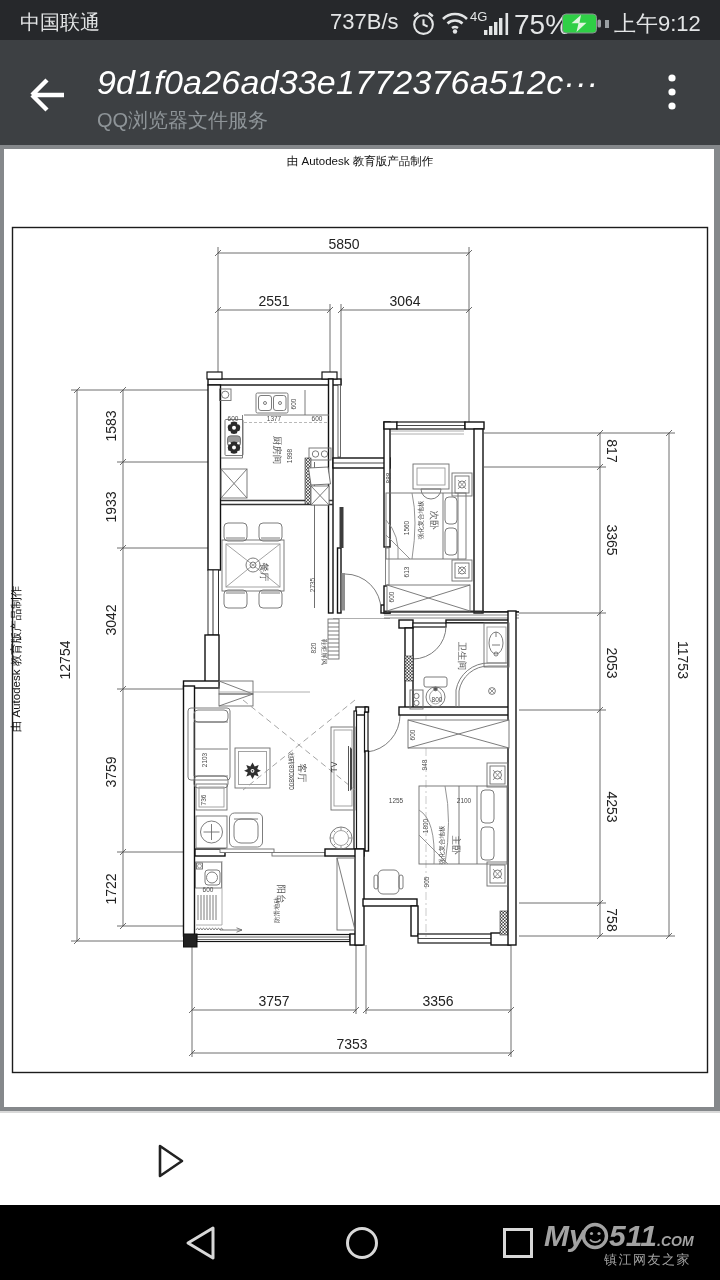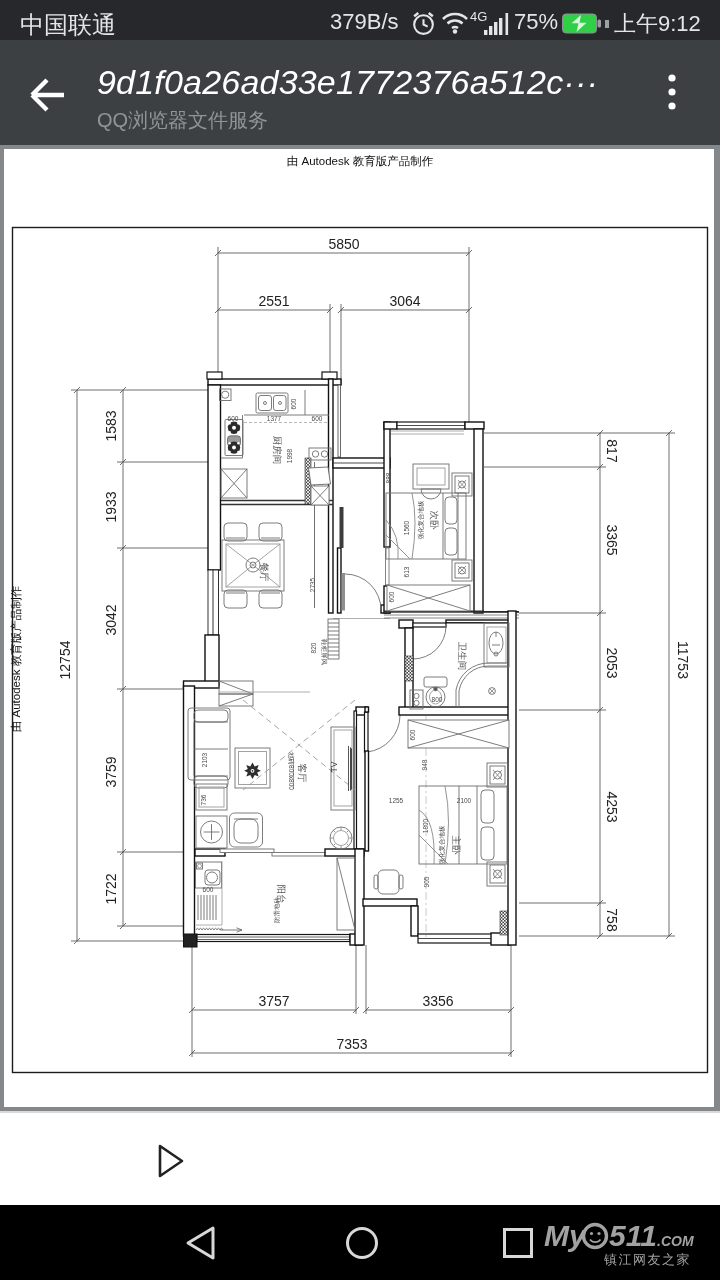--- a/index.html
+++ b/index.html
@@ -7,23 +7,23 @@
     font-family:"Liberation Sans", sans-serif; }
   .abs { position:absolute; }
   #screen { position:relative; width:720px; height:1280px; }
 </style>
 </head>
 <body>
 <div id="screen">
 
   <div class="abs" style="left:0;top:0;width:720px;height:40px;background:#26282b;"></div>
 
-  <div class="abs" style="left:20px;top:9px;color:#e3e5e6;font-size:24px;">中国联通</div>
-
-  <div class="abs" style="left:330px;top:9px;color:#e3e5e6;font-size:22px;">379B/s</div>
+  <div class="abs" style="left:20px;top:9px;color:#e3e5e6;font-size:20px;">中国联通</div>
+
+  <div class="abs" style="left:330px;top:9px;color:#e3e5e6;font-size:22px;">737B/s</div>
 
   <svg class="abs" style="left:410px;top:10px" width="27" height="27" viewBox="0 0 26 26">
     <circle cx="13" cy="14" r="9" fill="none" stroke="#e3e5e6" stroke-width="2"></circle>
     <path d="M13 9 V14 L17 16" fill="none" stroke="#e3e5e6" stroke-width="2"></path>
     <path d="M4 6 L8 3 M22 6 L18 3" stroke="#e3e5e6" stroke-width="2.4"></path>
   </svg>
 
   <svg class="abs" style="left:441px;top:10px" width="28" height="26" viewBox="0 0 28 26">
     <path d="M2 9 A17 17 0 0 1 26 9" fill="none" stroke="#e3e5e6" stroke-width="2.6"></path>
     <path d="M6.5 13.5 A11 11 0 0 1 21.5 13.5" fill="none" stroke="#e3e5e6" stroke-width="2.6"></path>
@@ -33,21 +33,21 @@
 
   <svg class="abs" style="left:470px;top:8px" width="46" height="30" viewBox="0 0 46 30">
     <text x="0" y="13" fill="#e3e5e6" font-size="13px" font-family="Liberation Sans">4G</text>
     <rect x="14" y="22" width="3.4" height="5" fill="#e3e5e6"></rect>
     <rect x="19" y="18" width="3.4" height="9" fill="#e3e5e6"></rect>
     <rect x="24" y="14" width="3.4" height="13" fill="#e3e5e6"></rect>
     <rect x="29" y="10" width="3.4" height="17" fill="#e3e5e6"></rect>
     <rect x="35.5" y="5" width="2.6" height="22" fill="#e3e5e6"></rect>
   </svg>
 
-  <div class="abs" style="left:514px;top:9px;color:#e3e5e6;font-size:22px;">75%</div>
+  <div class="abs" style="left:514px;top:9px;color:#e3e5e6;font-size:28px;">75%</div>
 
   <svg class="abs" style="left:562px;top:13px" width="50" height="22" viewBox="0 0 50 22">
     <rect x="0.5" y="1" width="34" height="19" rx="3.5" fill="#2fcf46" stroke="#8b9193" stroke-width="1"></rect>
     <rect x="35.5" y="6.5" width="3.5" height="8" rx="1.5" fill="#9aa0a3"></rect>
     <path d="M19 2 L9.5 10.2 L16.5 10.2 L14.5 19 L24.5 9.8 L17.5 9.8 Z" fill="#dff5df"></path>
     <rect x="43" y="7" width="4" height="8" fill="#9aa0a3"></rect>
   </svg>
 
   <div class="abs" style="left:614px;top:9px;color:#e3e5e6;font-size:22px;">上午9:12</div>
 

